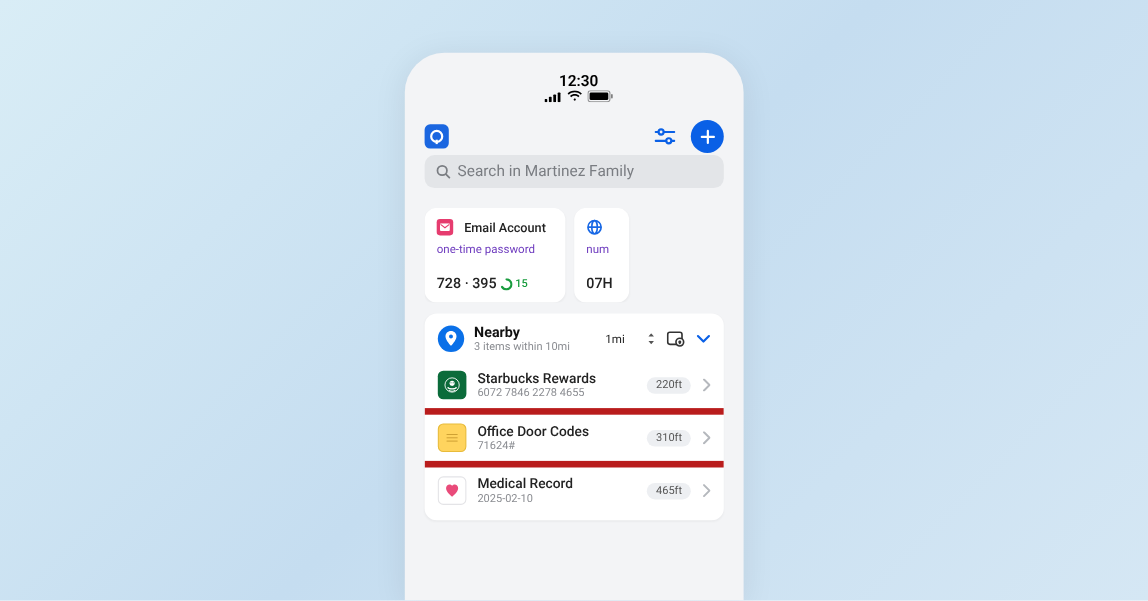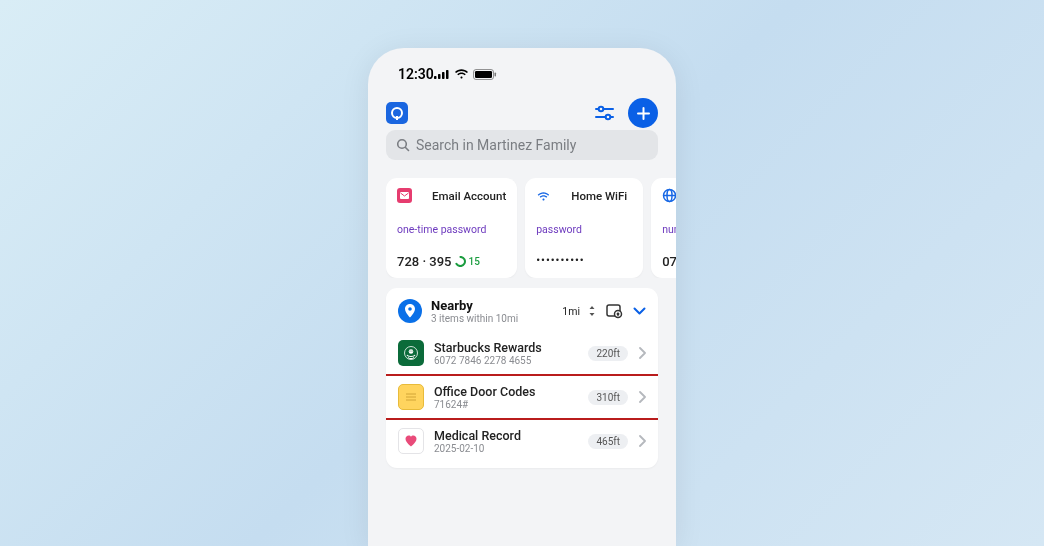--- a/index.html
+++ b/index.html
@@ -17,22 +17,24 @@
     width: 308px;
     background: #f3f4f6;
     border-radius: 36px 36px 0 0;
     padding: 12px 0 0 0;
     box-shadow: 0 4px 30px rgba(0,0,0,0.08);
     position: relative;
     overflow: hidden;
   }
   .status-bar {
     display: flex;
+    justify-content: space-between;
     align-items: center;
     padding: 6px 22px 6px 30px;
+    flex-direction: column;
   }
   .status-time {
     font-weight: 600;
     font-size: 14px;
     color: #000;
   }
   .status-icons {
     display: flex;
     align-items: center;
     gap: 4px;
@@ -118,22 +120,22 @@
     border-radius: 11px;
     padding: 10px 11px 9px 11px;
     min-width: 128px;
     flex-shrink: 0;
     box-shadow: 0 1px 2px rgba(0,0,0,0.04);
     cursor: pointer;
   }
   .card-header {
     display: flex;
     align-items: center;
-    gap: 20px;
-    margin-bottom: 20px;
+    gap: 10px;
+    margin-bottom: 6px;
   }
   .card-icon-badge {
     width: 15px;
     height: 15px;
     border-radius: 3px;
     display: flex;
     align-items: center;
     justify-content: center;
     flex-shrink: 0;
   }
@@ -205,28 +207,28 @@
   .nearby-controls {
     display: flex;
     align-items: center;
     gap: 10px;
   }
   .distance-pill {
     font-size: 10.5px;
     color: #222;
     display: flex;
     align-items: center;
-    gap: 8px;
+    gap: 20px;
   }
   .list-row {
     display: flex;
     align-items: center;
     padding: 8px 12px;
     gap: 10px;
-    border-top: 2px solid #b91c1c;
+    border-top: 6px solid #b91c1c;
     cursor: pointer;
   }
   .list-row:first-of-type { border-top: none; }
   .list-icon {
     width: 26px;
     height: 26px;
     border-radius: 5px;
     display: flex;
     align-items: center;
     justify-content: center;
@@ -327,32 +329,20 @@
           <span>728 · 395</span>
           <span class="otp-timer">
             <svg class="otp-timer-arc" viewBox="0 0 12 12">
                 <path d="M6 1 A5 5 0 1 1 1.5 8.5" fill="none" stroke="#1a9c3f" stroke-width="2.2" stroke-linecap="round"></path>
               </svg>
             <span>15</span>
           </span>
         </div>
       </div>
 
-      <div class="card" style="min-width:118px">
-        <div class="card-header">
-          <div class="card-icon-badge">
-            <svg width="15" height="12" viewBox="0 0 15 12">
-                <path d="M7.5 10.5c.6 0 1-.4 1-1s-.4-1-1-1-1 .4-1 1 .4 1 1 1zm-2.8-2.8c1.5-1.5 4-1.5 5.6 0l1-1c-2.1-2-5.5-2-7.6 0l1 1zm-2-2c2.6-2.5 6.9-2.5 9.5 0l1-1C10 1.3 5 1.3 1.7 4.7l1 1z" fill="#1868e5"></path>
-              </svg>
-          </div>
-          <span class="card-title">Home WiFi</span>
-        </div>
-        <div class="card-subtitle">password</div>
-        <div class="card-value dots">••••••••••</div>
-      </div>
 
       <div class="card" style="min-width:50px">
         <div class="card-header">
           <div class="card-icon-badge" style="background:transparent">
             <svg width="15" height="15" viewBox="0 0 15 15">
                 <circle cx="7.5" cy="7.5" r="6" fill="none" stroke="#1868e5" stroke-width="1.5"></circle>
                 <ellipse cx="7.5" cy="7.5" rx="2.5" ry="6" fill="none" stroke="#1868e5" stroke-width="1.5"></ellipse>
                 <line x1="1.5" y1="7.5" x2="13.5" y2="7.5" stroke="#1868e5" stroke-width="1.5"></line>
               </svg>
           </div>

